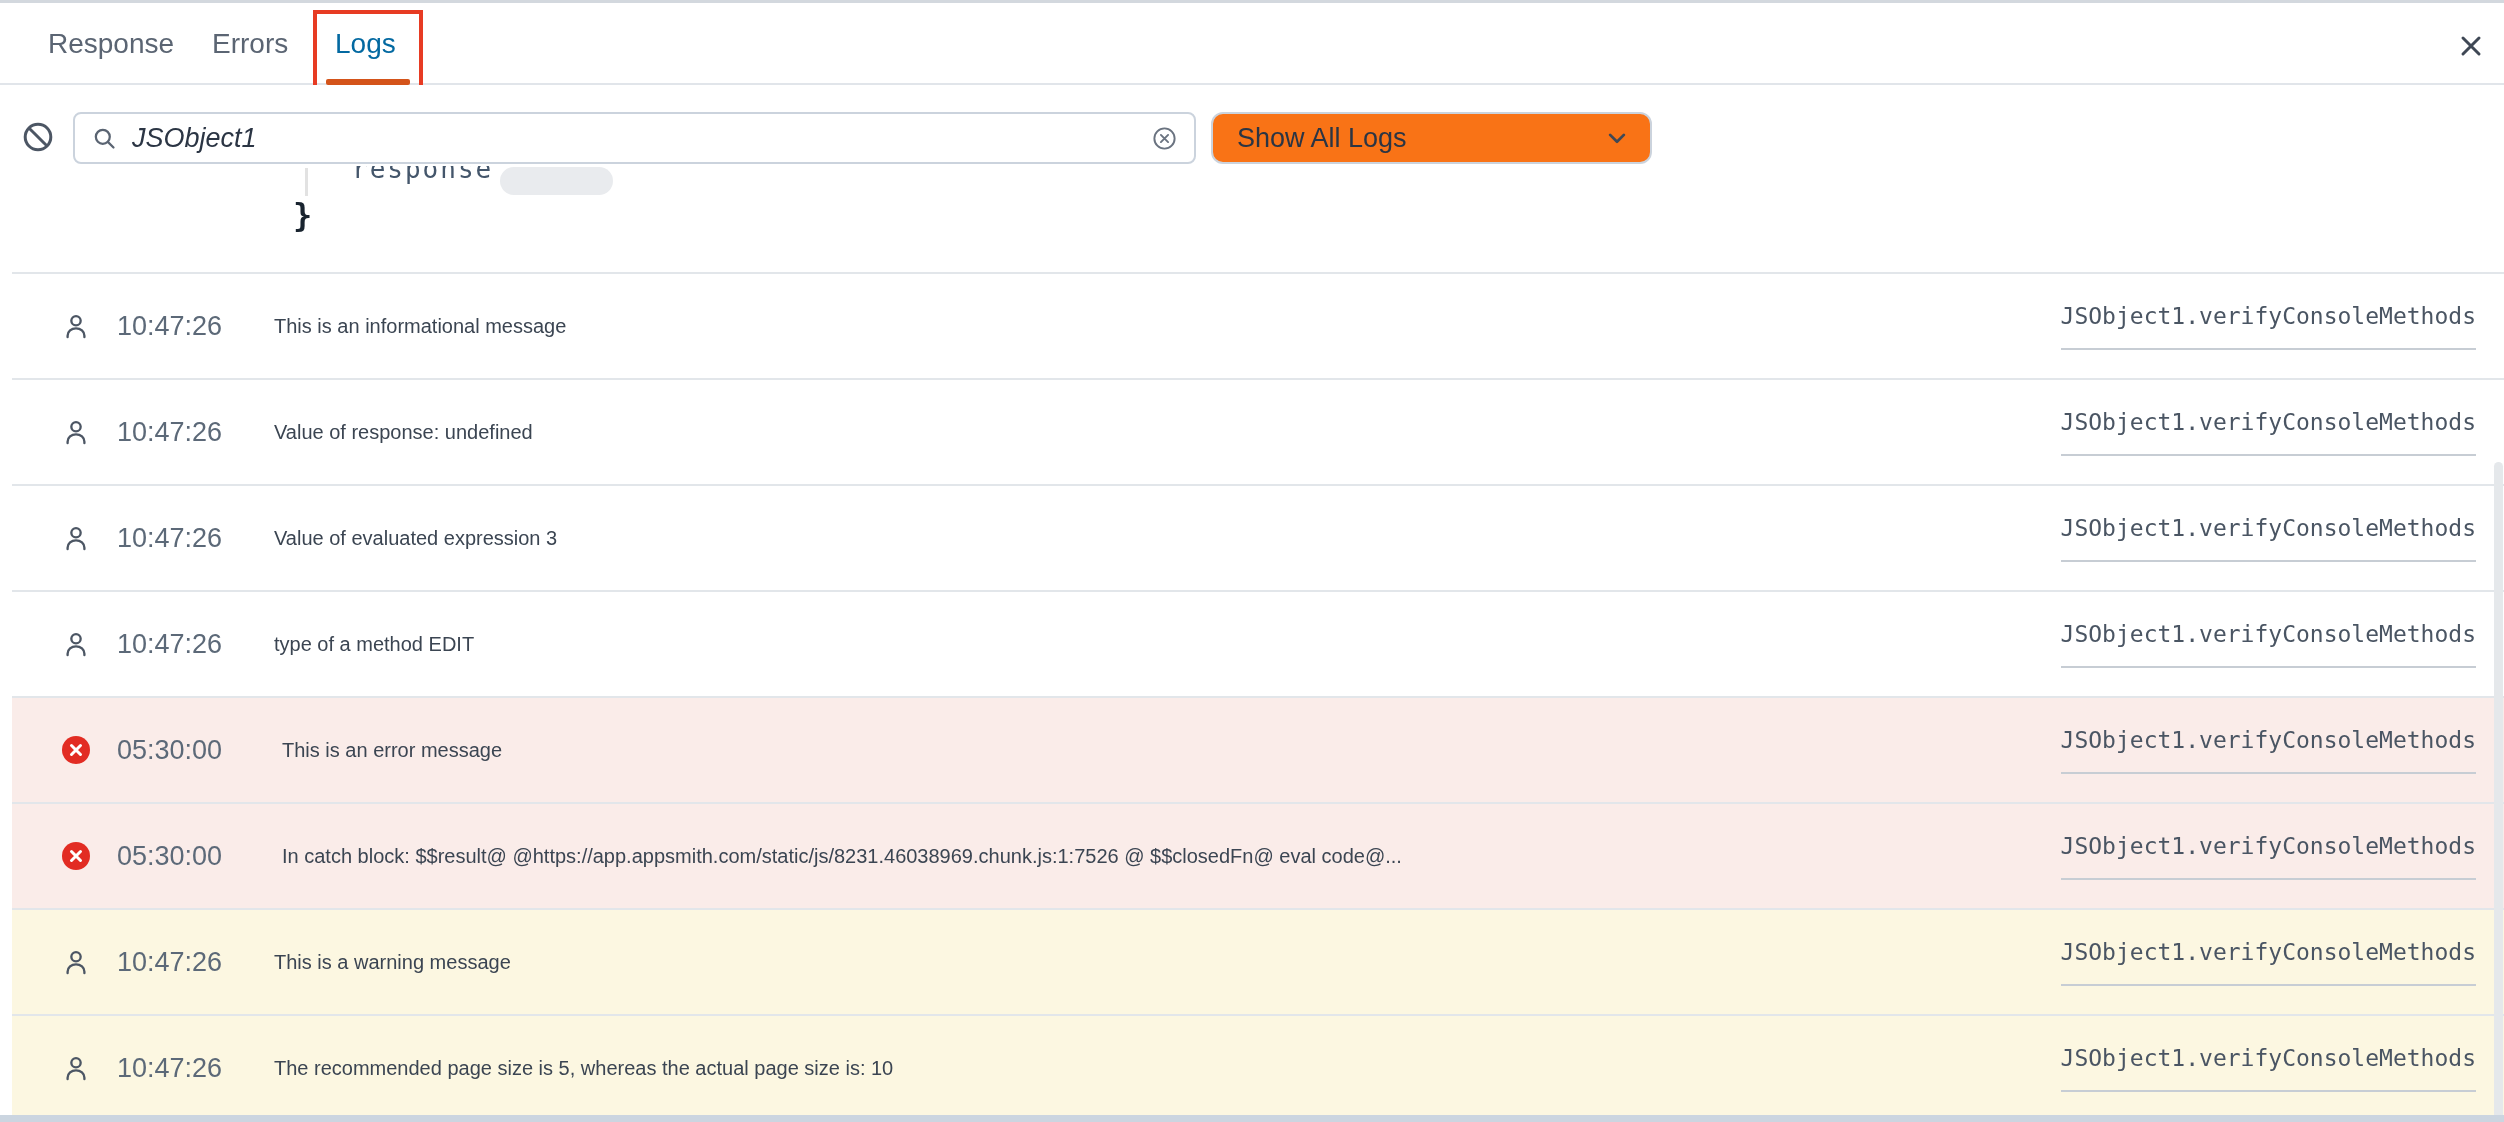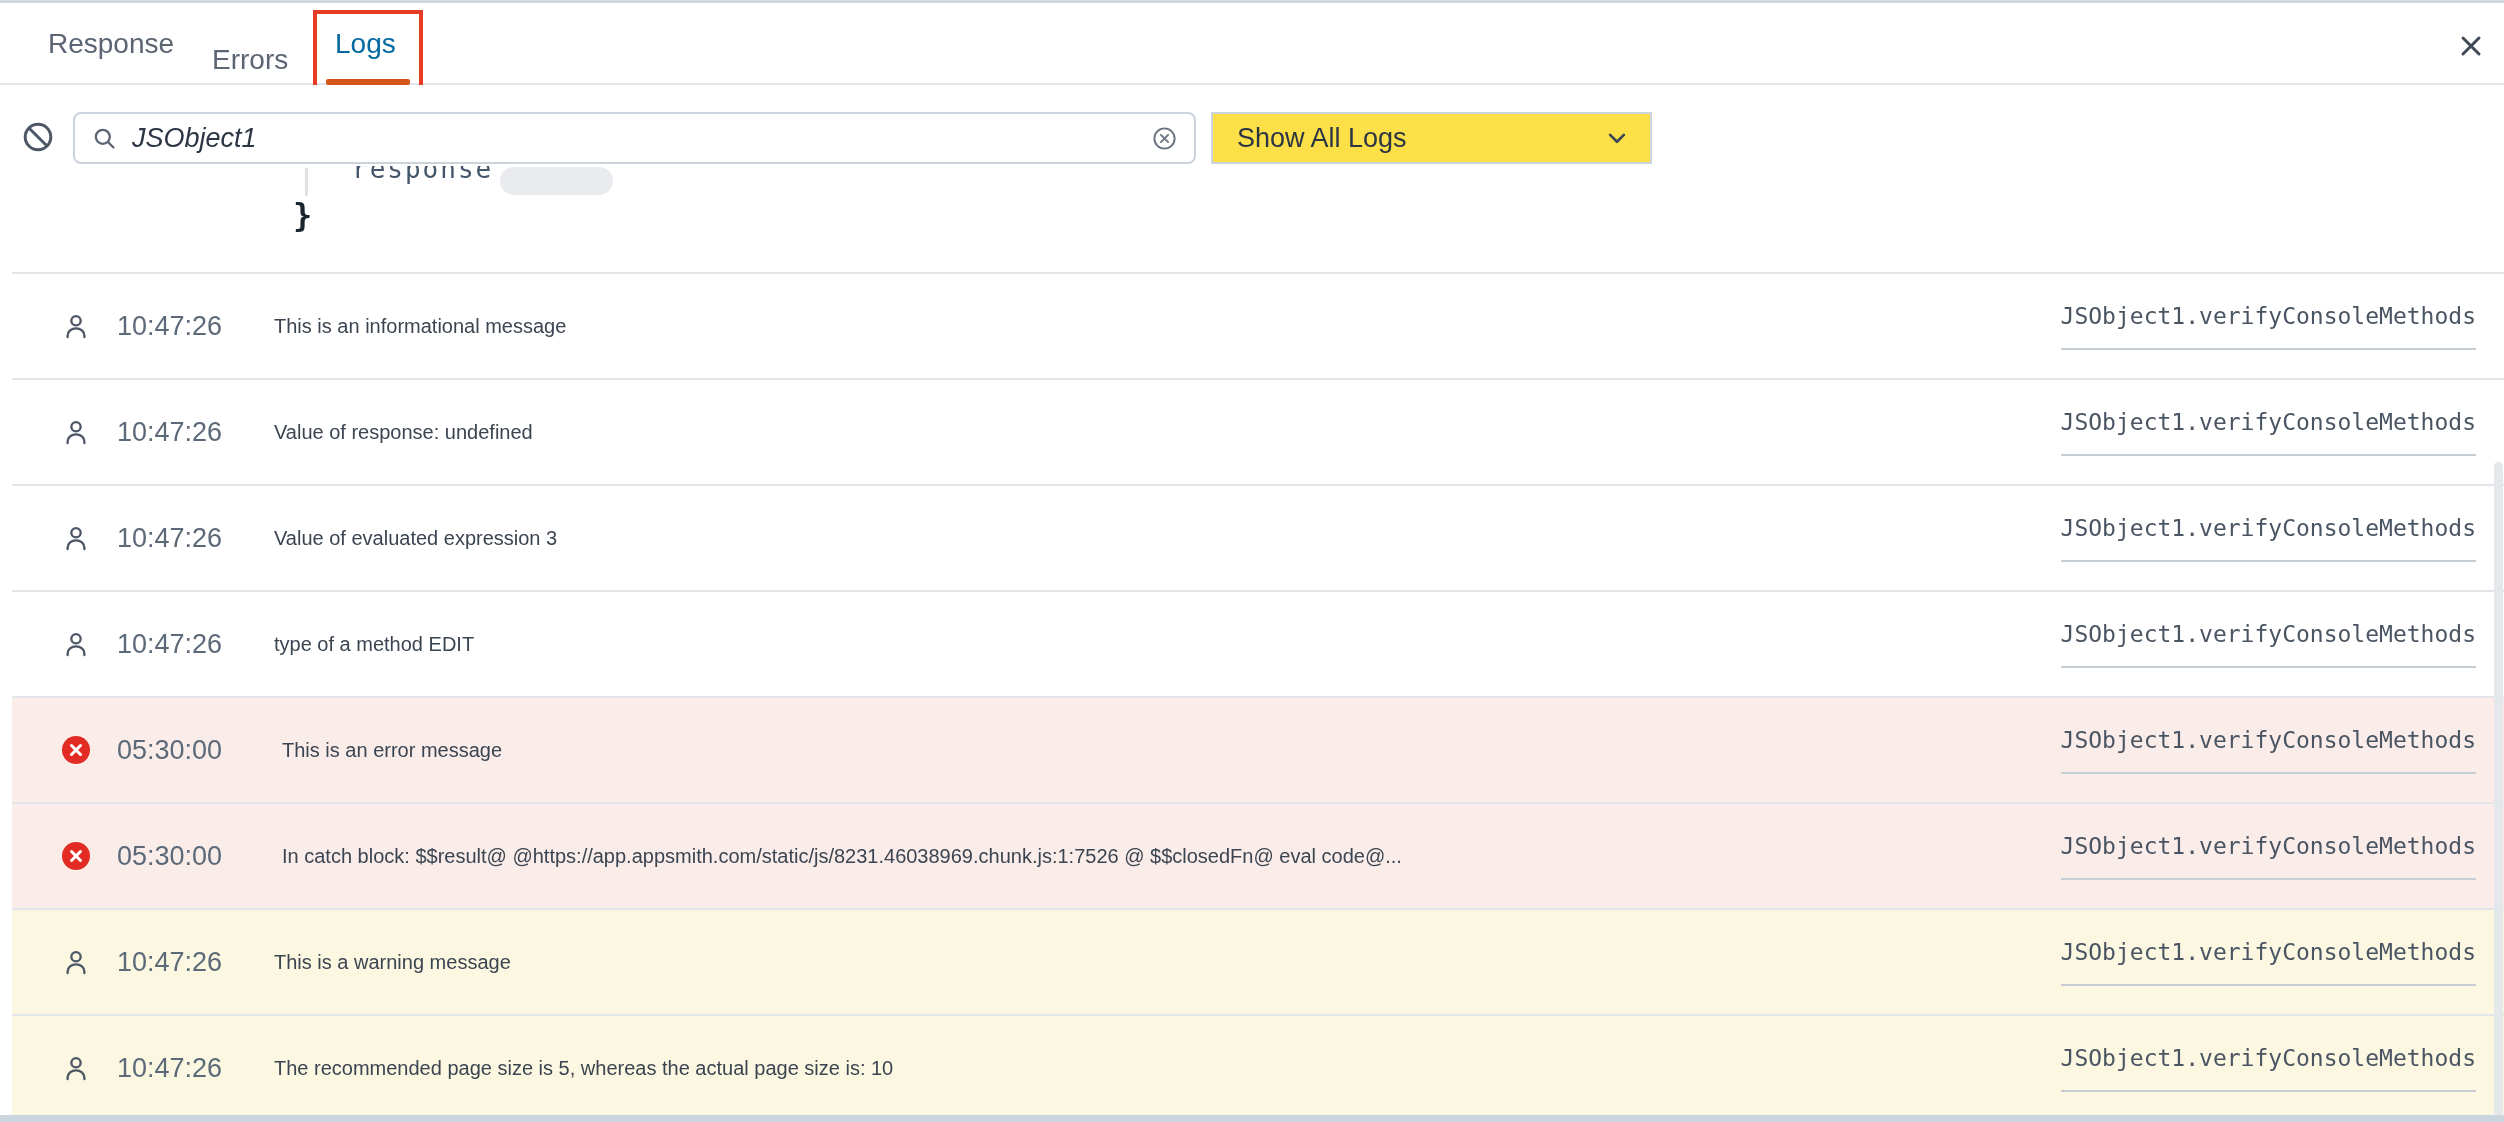--- a/index.html
+++ b/index.html
@@ -9,40 +9,40 @@
 
   
   .top-border { position:absolute; left:0; top:0; width:100%; height:3px; background:#D3D8DE; }
 
   
   .tabbar { position:absolute; left:0; top:3px; width:100%; height:82px;
             border-bottom:2px solid #E1E5EA; background:#fff; }
   .tab { position:absolute; top:0; height:82px; display:flex; align-items:center;
          font-size:28px; color:#5B6573; cursor:pointer; }
   .tab-response { left:48px; }
-  .tab-errors   { left:212px;margin-top:16px; }
+  .tab-errors   { left:212px; }
   .tab-logs     { left:335px; color:#0369a1; }
   .tab-underline { position:absolute; left:326px; top:76px; width:84px; height:6px;
                    background:#D4541A; border-radius:2px; }
   .close-btn { position:absolute; right:18px; top:28px; width:30px; height:30px; cursor:pointer; }
 
   
   .annotation-box { position:absolute; left:313px; top:10px; width:110px; height:88px;
                     border:4px solid #E73B23; background:transparent; pointer-events:none; }
 
   
   .toolbar { position:absolute; left:0; top:85px; width:100%; height:90px; background:#fff; }
   .ban-btn { position:absolute; left:22px; top:36px; width:32px; height:32px; cursor:pointer; }
   .search-box { position:absolute; left:73px; top:27px; width:1123px; height:52px;
                 border:2px solid #CBD3DD; border-radius:8px; background:#fff;
                 display:flex; align-items:center; padding:0 16px; }
   .search-box input { flex:1; border:none; outline:none; font-size:27px; color:#2B3544;
                       font-family:"Liberation Sans", sans-serif; margin-left:14px; background:transparent;font-style:italic; }
   .select-box { position:absolute; left:1211px; top:27px; width:441px; height:52px;
-                border:2px solid #CBD3DD; border-radius:0; background:#fde047;
+                border:2px solid #CBD3DD; border-radius:12px; background:#f97316;
                 display:flex; align-items:center; padding:0 18px 0 24px; cursor:pointer; }
   .select-box .select-value { flex:1; font-size:27px; color:#2B3544; }
 
   
   .code-area { position:absolute; left:0; top:166px; width:100%; height:106px; background:#fff; overflow:hidden; }
   .indent-guide { position:absolute; left:305px; top:2px; width:3px; height:28px; background:#E2E2E2; }
   .code-clip { position:absolute; left:352px; top:0; height:28px; overflow:hidden; }
   .code-clip span { display:block; margin-top:-12px; font-family:"DejaVu Sans Mono", monospace;
                     font-size:26px; color:#44566B; letter-spacing:2px; }
   .code-pill { position:absolute; left:500px; top:1px; width:113px; height:28px;

